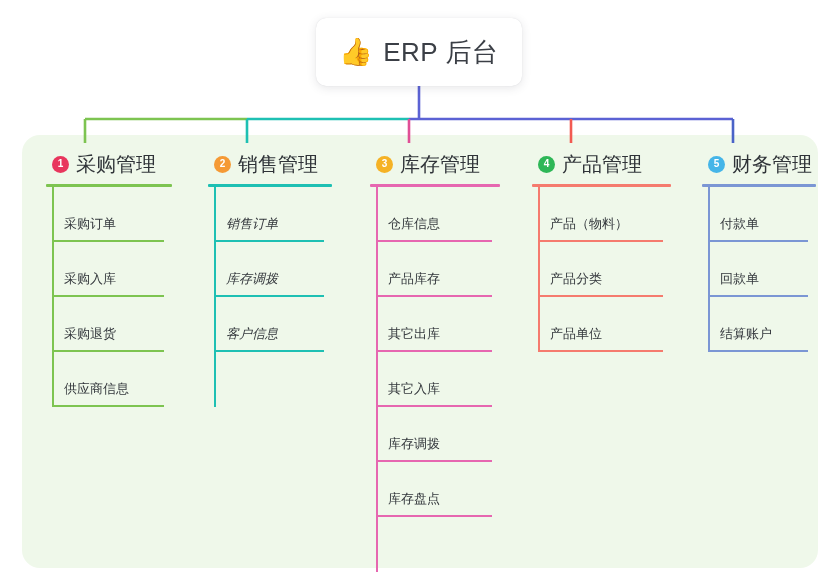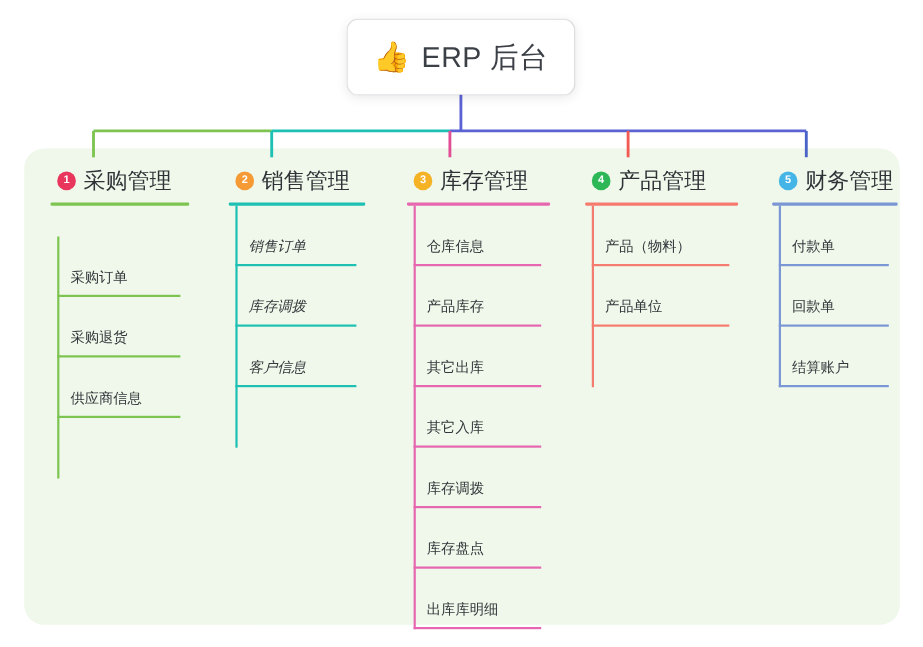--- a/index.html
+++ b/index.html
@@ -163,24 +163,28 @@
     <span class="root-title">ERP 后台</span>
   </div>
 
   <div id="columns">
       <div class="col" style="left: 34px; top: 145px; width: 150px;">
         <div class="col-head">
           <span class="badge" style="background: rgb(232, 54, 93);">1</span>
           <span class="col-title">采购管理</span>
         </div>
         <div class="head-rule" style="background: rgb(125, 196, 81); width: 126px; margin-left: 12px;"></div>
-        <div style="position: relative; margin-top: 28px;">
+        <div style="position: relative;">
           <div class="trunk" style="background: rgb(125, 196, 81); height: 220px;"></div>
           <div class="leaf">
             <span class="leaf-label">采购订单</span>
+            <div class="leaf-rule" style="background: rgb(125, 196, 81); width: 112px;"></div>
+          </div>
+          <div class="leaf">
+            <span class="leaf-label">采购入库</span>
             <div class="leaf-rule" style="background: rgb(125, 196, 81); width: 112px;"></div>
           </div>
           <div class="leaf">
             <span class="leaf-label">采购退货</span>
             <div class="leaf-rule" style="background: rgb(125, 196, 81); width: 112px;"></div>
           </div>
           <div class="leaf">
             <span class="leaf-label">供应商信息</span>
             <div class="leaf-rule" style="background: rgb(125, 196, 81); width: 112px;"></div>
           </div>
@@ -233,39 +237,39 @@
             <div class="leaf-rule" style="background: rgb(230, 103, 176); width: 116px;"></div>
           </div>
           <div class="leaf">
             <span class="leaf-label">库存调拨</span>
             <div class="leaf-rule" style="background: rgb(230, 103, 176); width: 116px;"></div>
           </div>
           <div class="leaf">
             <span class="leaf-label">库存盘点</span>
             <div class="leaf-rule" style="background: rgb(230, 103, 176); width: 116px;"></div>
           </div>
-          <div class="leaf">
-            <span class="leaf-label">出库库明细</span>
-            <div class="leaf-rule" style="background: rgb(230, 103, 176); width: 116px;"></div>
-          </div>
         </div>
       </div>
       <div class="col" style="left: 520px; top: 145px; width: 160px;">
         <div class="col-head">
           <span class="badge" style="background: rgb(46, 183, 87);">4</span>
           <span class="col-title">产品管理</span>
         </div>
         <div class="head-rule" style="background: rgb(245, 123, 110); width: 139px; margin-left: 12px;"></div>
         <div style="position: relative;">
           <div class="trunk" style="background: rgb(245, 123, 110); height: 165px;"></div>
           <div class="leaf">
             <span class="leaf-label">产品（物料）</span>
             <div class="leaf-rule" style="background: rgb(245, 123, 110); width: 125px;"></div>
           </div>
           <div class="leaf">
+            <span class="leaf-label">产品分类</span>
+            <div class="leaf-rule" style="background: rgb(245, 123, 110); width: 125px;"></div>
+          </div>
+          <div class="leaf">
             <span class="leaf-label">产品单位</span>
             <div class="leaf-rule" style="background: rgb(245, 123, 110); width: 125px;"></div>
           </div>
         </div>
       </div>
       <div class="col" style="left: 690px; top: 145px; width: 140px;">
         <div class="col-head">
           <span class="badge" style="background: rgb(69, 181, 232);">5</span>
           <span class="col-title">财务管理</span>
         </div>

